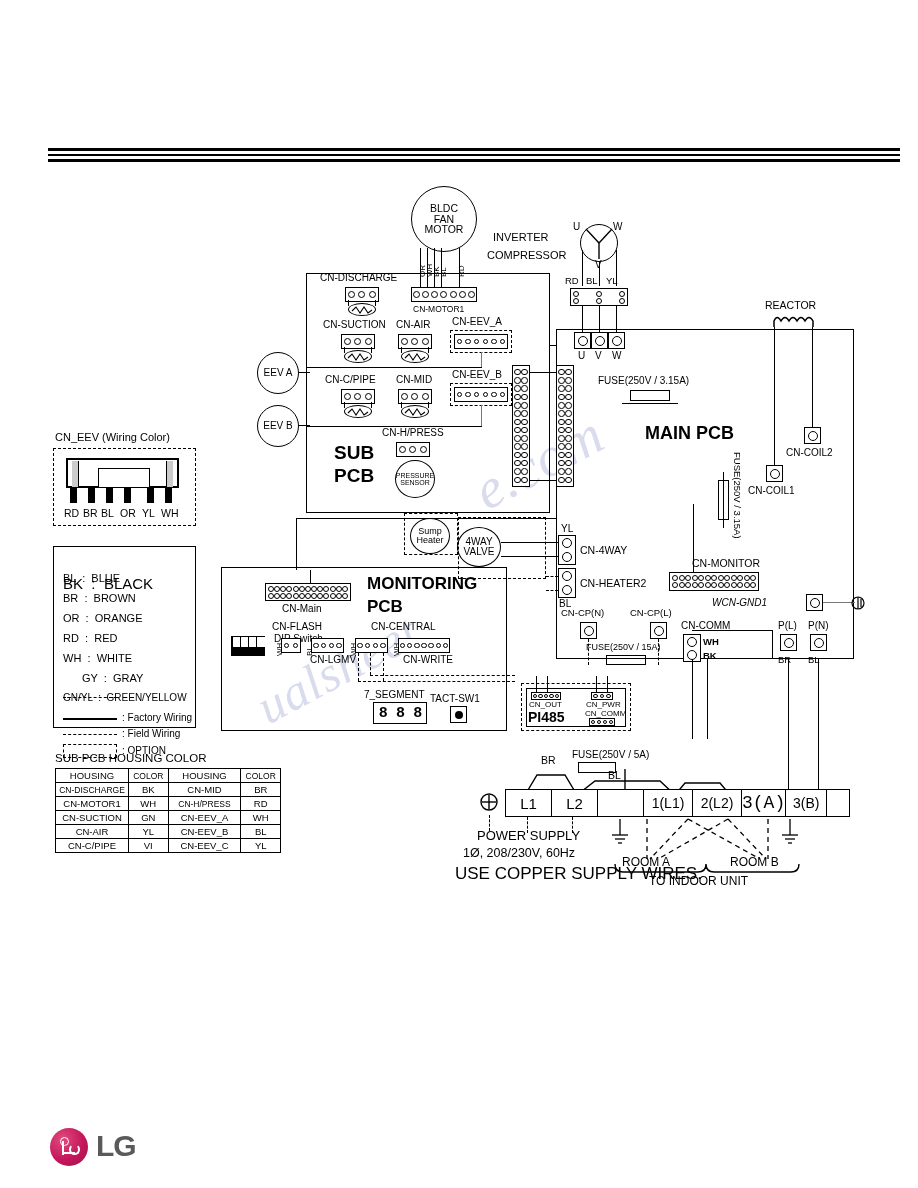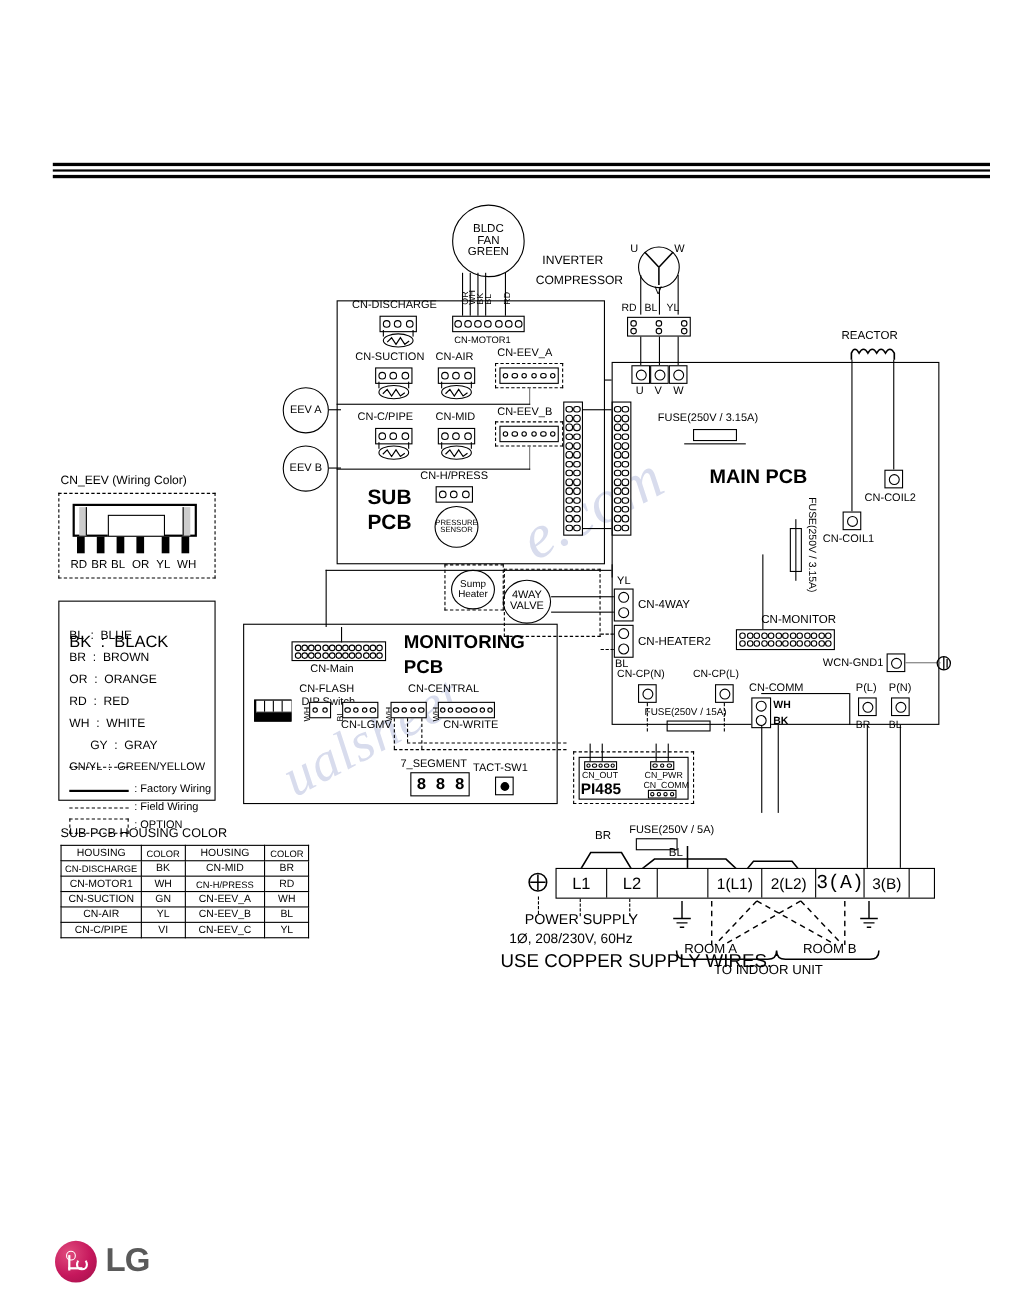--- a/index.html
+++ b/index.html
@@ -51,21 +51,21 @@
 <div class="wm" style="left:470px;top:430px;">e.com</div>
 <div class="wm" style="left:250px;top:640px;font-size:50px;">ualsheet</div>
 
 <div class="ln hln" style="left:48px;top:148px;width:852px;height:2.6px;"></div>
 <div class="ln hln" style="left:48px;top:153.5px;width:852px;height:2.6px;"></div>
 <div class="ln hln" style="left:48px;top:159px;width:852px;height:2.6px;"></div>
 
 <div class="circ" style="left:411px;top:186px;width:66px;height:66px;font-size:10.5px;">
   <span>BLDC</span>
   <span>FAN</span>
-  <span>GREEN</span>
+  <span>MOTOR</span>
 </div>
 
 <div class="ln vln" style="left:420px;top:248px;height:43px;"></div>
 <div class="ln vln" style="left:427px;top:248px;height:43px;"></div>
 <div class="ln vln" style="left:434px;top:248px;height:43px;"></div>
 <div class="ln vln" style="left:441px;top:248px;height:43px;"></div>
 <div class="ln vln" style="left:459px;top:248px;height:43px;"></div>
 <div class="txt rot" style="left:419px;top:277px;font-size:8px;transform:rotate(-90deg);">OR</div>
 <div class="txt rot" style="left:426px;top:277px;font-size:8px;transform:rotate(-90deg);">WH</div>
 <div class="txt rot" style="left:433px;top:277px;font-size:8px;transform:rotate(-90deg);">BK</div>
@@ -433,21 +433,21 @@
       <i></i>
       <i></i>
       <i></i>
       <i></i>
       <i></i>
       <i></i>
     </div>
 </div>
 <div class="ln vln" style="left:693px;top:504px;height:68px;"></div>
 
-<div class="txt" style="left:748px;top:598px;font-size:10px;">WCN-GND1</div>
+<div class="txt" style="left:712px;top:598px;font-size:10px;font-style:italic;">WCN-GND1</div>
 <div class="pin1" style="left:806px;top:594px;width:17px;height:17px;">
     <i></i>
   </div>
 <div class="ln hln" style="left:823px;top:602px;width:32px;background:#777;"></div>
 <svg class="abs" style="left:850px;top:594px;width:16px;height:18px;">
   <circle cx="8" cy="9" r="6" fill="none" stroke="#000" stroke-width="1.2"></circle>
   <line x1="8" y1="3" x2="8" y2="15" stroke="#000" stroke-width="1.2"></line>
   <line x1="11" y1="5" x2="11" y2="13" stroke="#000" stroke-width="1.2"></line>
 </svg>
 

